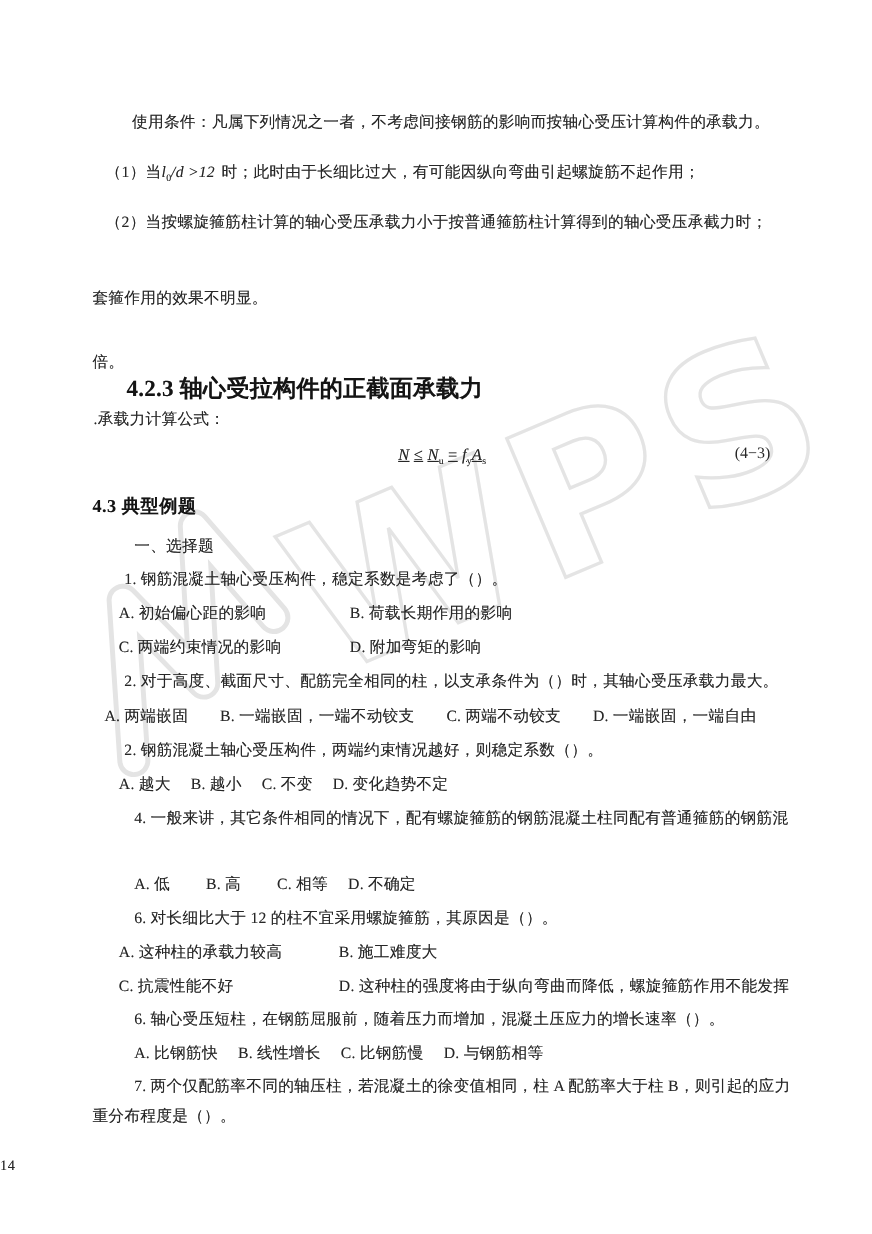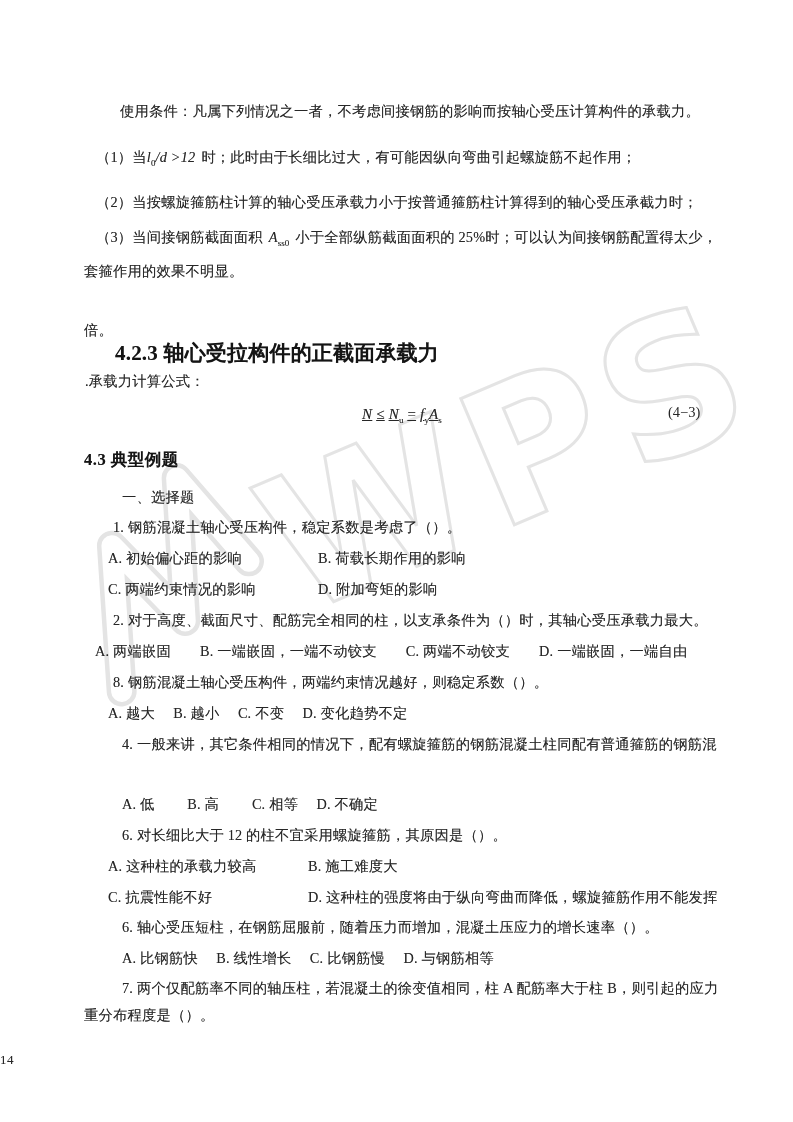--- a/index.html
+++ b/index.html
@@ -44,21 +44,20 @@
       <text x="196" y="0" font-family="DejaVu Sans, sans-serif" font-weight="bold" font-size="188" letter-spacing="10" fill="none" stroke="#e4e4e4" stroke-width="3">WPS</text>
     </g>
   </svg>
 
   <div class="line" style="top:101px;left:120px">使用条件：凡属下列情况之一者，不考虑间接钢筋的影响而按轴心受压计算构件的承载力。</div>
 
   <div class="line" style="top:147px;left:96px"><span>（1）当</span><span class="math"><span>l</span><sub>0</sub><span>/d &gt;12</span></span><span class="sp"></span><span>时；此时由于长细比过大，有可能因纵向弯曲引起螺旋筋不起作用；</span></div>
 
   <div class="line" style="top:192px;left:96px">（2）当按螺旋箍筋柱计算的轴心受压承载力小于按普通箍筋柱计算得到的轴心受压承截力时；</div>
 
-  <div class="line" style="top:227px;left:96px"><span>（3）当间接钢筋截面面积</span><span class="sp"></span><span class="math"><span>A</span><sub>ss0</sub></span><span class="sp"></span><span>小于全部纵筋截面面积的 25%时；可以认为间接钢筋配置得太少，</span></div>
   <div class="line" style="top:261px;left:84px">套箍作用的效果不明显。</div>
 
   <div class="line" style="top:320px;left:84px">倍。</div>
 
   <div class="line bold h423" style="top:343px;left:115px">4.2.3 轴心受拉构件的正截面承载力</div>
   <div class="line" style="top:371px;left:85px">.承载力计算公式：</div>
 
   <div class="line formula" style="top:404px;left:362px"><span class="math">N</span><span class="op">≤</span><span class="math">N</span><sub>u</sub><span class="op">=</span><span class="math">f</span><sub>y</sub><span class="math">A</span><sub>s</sub></div>
   <div class="eqnum" style="top:404px;left:668px">(4−3)</div>
 
@@ -67,21 +66,21 @@
 
   <div class="line" style="top:517px;left:113px">1. 钢筋混凝土轴心受压构件，稳定系数是考虑了（）。</div>
   <div class="line" style="top:548px;left:108px">A. 初始偏心距的影响</div>
   <div class="line" style="top:548px;left:318px">B. 荷载长期作用的影响</div>
   <div class="line" style="top:579px;left:108px">C. 两端约束情况的影响</div>
   <div class="line" style="top:579px;left:318px">D. 附加弯矩的影响</div>
 
   <div class="line" style="top:610px;left:113px">2. 对于高度、截面尺寸、配筋完全相同的柱，以支承条件为（）时，其轴心受压承载力最大。</div>
   <div class="line" style="top:641px;left:95px">A. 两端嵌固　　B. 一端嵌固，一端不动铰支　　C. 两端不动铰支　　D. 一端嵌固，一端自由</div>
 
-  <div class="line" style="top:672px;left:113px">8. 钢筋混凝土轴心受压构件，两端约束情况越好，则稳定系数（）。</div>
+  <div class="line" style="top:672px;left:113px">2. 钢筋混凝土轴心受压构件，两端约束情况越好，则稳定系数（）。</div>
   <div class="line" style="top:703px;left:108px">A. 越大　 B. 越小　 C. 不变　 D. 变化趋势不定</div>
 
   <div class="line" style="top:734px;left:122px">4. 一般来讲，其它条件相同的情况下，配有螺旋箍筋的钢筋混凝土柱同配有普通箍筋的钢筋混</div>
   <div class="line" style="top:794px;left:122px">A. 低　　 B. 高　　 C. 相等　 D. 不确定</div>
 
   <div class="line" style="top:825px;left:122px">6. 对长细比大于 12 的柱不宜采用螺旋箍筋，其原因是（）。</div>
   <div class="line" style="top:856px;left:108px">A. 这种柱的承载力较高</div>
   <div class="line" style="top:856px;left:308px">B. 施工难度大</div>
   <div class="line" style="top:887px;left:108px">C. 抗震性能不好</div>
   <div class="line" style="top:887px;left:308px">D. 这种柱的强度将由于纵向弯曲而降低，螺旋箍筋作用不能发挥</div>

